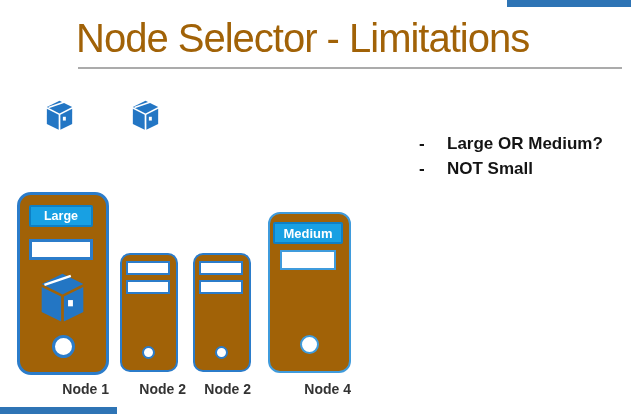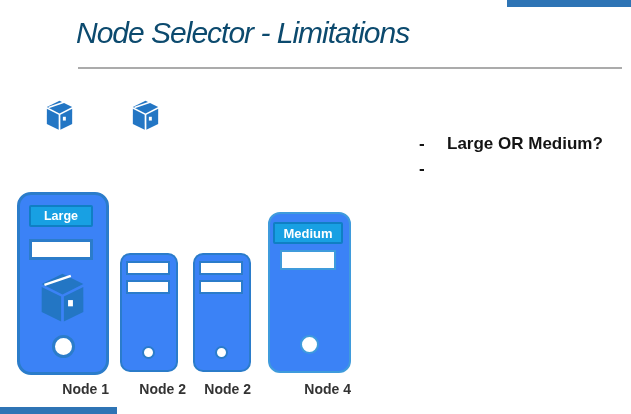--- a/index.html
+++ b/index.html
@@ -5,22 +5,22 @@
   * { margin: 0; padding: 0; box-sizing: border-box; }
   html, body { background: #e8e8e8; font-family: "Liberation Sans", sans-serif; }
   .slide {
     position: relative; width: 631px; height: 414px;
     background: #ffffff; overflow: hidden;
   }
 
   
   .title {
     position: absolute; left: 76px; top: 16px;
-    font-size: 30px; font-weight: 400; letter-spacing: -1px;
-    color: #0c4a6e; white-space: nowrap; font-style: italic;
+    font-size: 40px; font-weight: 400; letter-spacing: -1px;
+    color: #a16207; white-space: nowrap;
   }
   .title-rule {
     position: absolute; left: 78px; top: 67px; width: 544px; height: 2px;
     background: #ababab;
   }
 
   
   .bar { position: absolute; background: #2e74b5; }
   .bar.top-right { right: 0; top: 0; width: 124px; height: 7px; }
   .bar.bottom-left { left: 0; bottom: 0; width: 117px; height: 7px; }
@@ -30,21 +30,21 @@
   .pod.p1 { left: 46px; top: 100px; }
   .pod.p2 { left: 132px; top: 100px; }
 
   
   .bullets { position: absolute; left: 419px; top: 131px; color: #141414; }
   .bullet-line { display: flex; font-size: 17px; font-weight: 600; line-height: 25px; }
   .bullet-line .marker { width: 28px; }
 
   
   .node {
-    position: absolute; background: #3b82f6;
+    position: absolute; background: #a16207;
     border: 3px solid #2b7cca; border-radius: 14px;
   }
   .node.n1 { left: 17px;  top: 192px; width: 92px; height: 183px; }
   .node.n2 { left: 120px; top: 253px; width: 58px; height: 119px; border-width: 2.5px; border-radius: 10px; }
   .node.n3 { left: 193px; top: 253px; width: 58px; height: 119px; border-width: 2.5px; border-radius: 10px; }
   .node.n4 { left: 268px; top: 212px; width: 83px; height: 161px; border-width: 2.5px; border-radius: 12px; border-color: #3f9bdc; }
 
   .badge {
     position: absolute; background: #18a0e3; border: 2px solid #0f7fc4;
     border-radius: 2px; color: #ffffff; text-align: center;
@@ -105,20 +105,21 @@
       <use href="#pkg"></use>
     </svg>
 
   <div class="bullets">
     <div class="bullet-line">
       <span class="marker">-</span>
       <span class="text">Large OR Medium?</span>
     </div>
     <div class="bullet-line">
       <span class="marker">-</span>
+      <span class="text">NOT Small</span>
     </div>
   </div>
 
   <div class="node n1">
     <div class="badge">Large</div>
     <div class="slot slot-a"></div>
     <svg class="node-pod" viewBox="0 0 64 72">
         <use href="#pkg"></use>
       </svg>
     <div class="power"></div>

